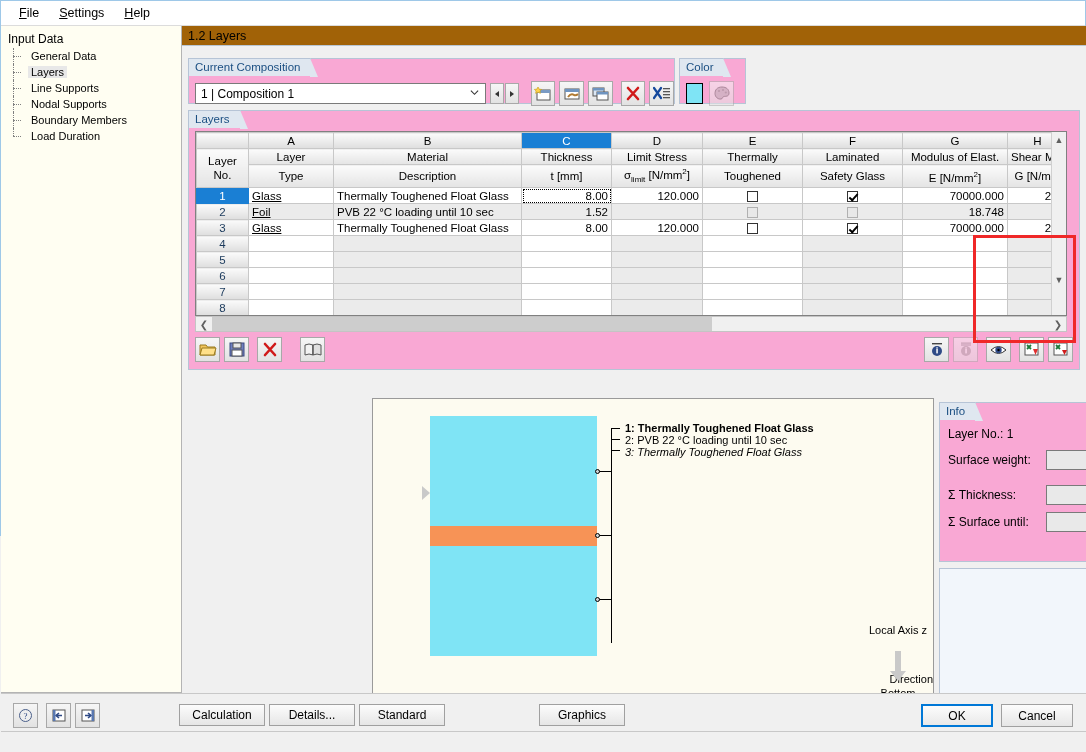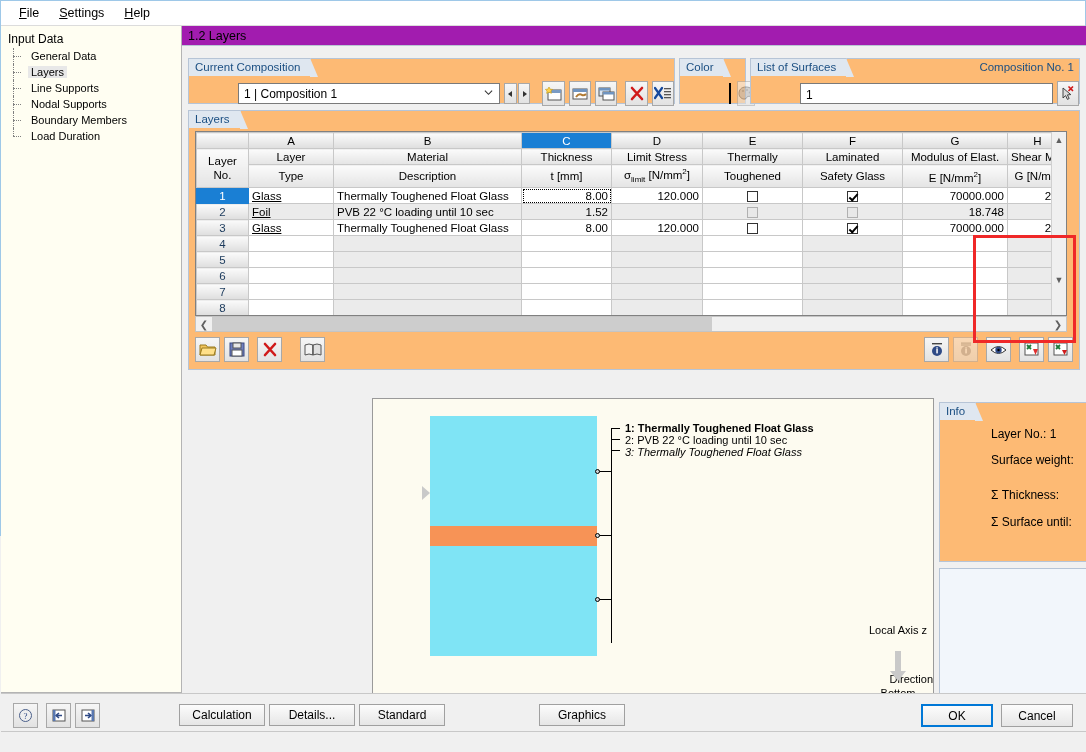--- a/index.html
+++ b/index.html
@@ -83,33 +83,32 @@
   .tree-child.selected .lbl { background: #e8e8e8; }
 
   
   #main-panel {
     flex: 1;
     position: relative;
     background: #f0f0f0;
   }
   #title-bar {
     height: 20px;
-    background: #a21caf;
+    background: #a16207;
     color: #000;
     font-size: 12.5px;
     padding: 3px 0 0 6px;
     border-bottom: 1px solid #b9c6d3;
   }
 
   
   .grp {
     position: absolute;
-    background: #fdba74;
+    background: #f9a8d4;
     border: 1px solid #b6c4d6;
-    padding-left: 43px;
   }
   .grp-title {
     position: absolute;
     top: -1px; left: -1px;
     height: 18px;
     background: #dfe7f0;
     border: 1px solid #b6c4d6;
     border-bottom: none;
     color: #1b4f82;
     font-size: 11.5px;
@@ -428,33 +427,20 @@
             <svg width="16" height="15" viewBox="0 0 16 15">
               <path d="M8 1 C3 1 1 4 1 7.5 C1 11 4 13.5 7 13 C9 12.7 8.3 11 9.5 10.6 C11.5 10 15 11 15 7 C15 3.5 12.5 1 8 1 Z" fill="#b9b9b9" stroke="#6d6d6d"></path>
               <circle cx="5" cy="5" r="1.1" fill="#8d8d8d"></circle>
                 <circle cx="9" cy="4" r="1.1" fill="#8d8d8d"></circle>
                 <circle cx="11.8" cy="6.5" r="1.1" fill="#8d8d8d"></circle>
             </svg>
           </div>
         </div>
       </div>
 
-      <div class="grp" style="left:568px; top:32px; width:330px; height:46px;">
-        <div class="grp-title">List of Surfaces</div>
-        <div style="position:absolute;right:5px;top:2px;font-size:11.5px;color:#1b4f82;">Composition No. 1</div>
-        <div class="grp-body" style="display:flex; align-items:center; padding:22px 0 0 6px;">
-          <div class="txtbox" style="width:285px;">1</div>
-          <div class="toolbtn" style="margin-left:4px;">
-            <svg width="17" height="16" viewBox="0 0 17 16">
-              <path d="M4 2 L4 12 L6.6 9.6 L8.4 13.4 L10.2 12.5 L8.4 8.9 L11.8 8.6 Z" fill="#dcdcdc" stroke="#333" stroke-width=".9"></path>
-              <path d="M10 1 L13.5 4.5 M13.5 1 L10 4.5" stroke="#d01a1a" stroke-width="1.7" stroke-linecap="round"></path>
-            </svg>
-          </div>
-        </div>
-      </div>
 
       <div class="grp" style="left:6px; top:84px; width:892px; height:260px;">
         <div class="grp-title">Layers</div>
 
         <div id="tbl-wrap">
           <table class="grid">
             <colgroup>
               <col style="width:52px">
                 <col style="width:85px">
                 <col style="width:188px">

